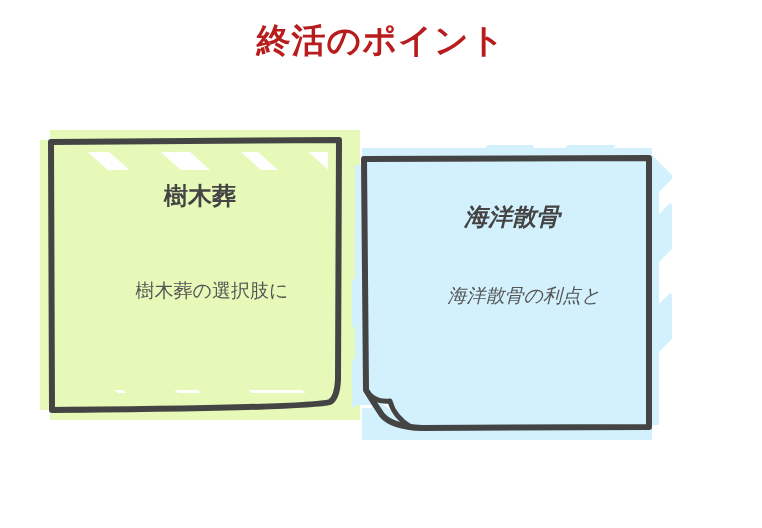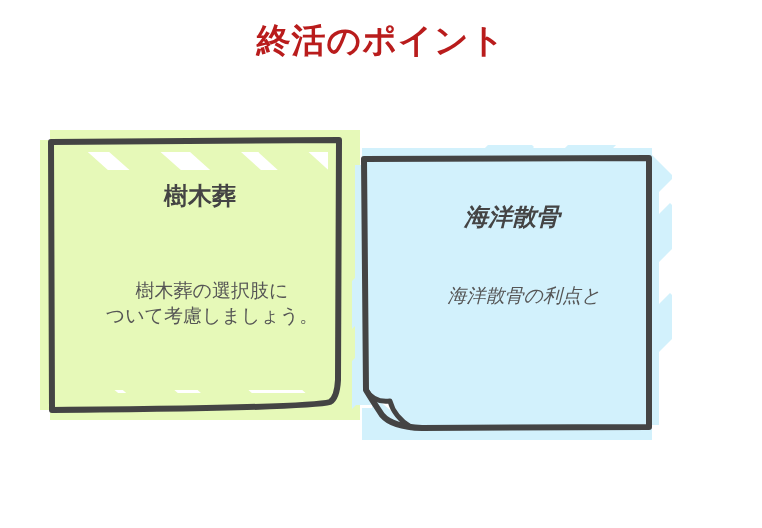--- a/index.html
+++ b/index.html
@@ -39,21 +39,20 @@
       <line x1="10" y1="280" x2="320" y2="280"></line>
       <line x1="15" y1="10" x2="15" y2="280"></line>
       <line x1="305" y1="10" x2="305" y2="270"></line>
       <rect x="20" y="40" width="280" height="220" fill="#e6f9b8" stroke="none"></rect>
     </g>
     <path d="M11,12 L299,10 L298,250 Q297,268 290,272 Q270,278 12,280 Z" fill="none" stroke="#444444" stroke-width="6" stroke-linejoin="round"></path>
   </svg>
   <div class="card-title" style="top:50px;">樹木葬</div>
   <div class="card-body" style="top:148px;">
     <span>樹木葬の選択肢に</span>
-    <span>ついて考慮しましょう。</span>
   </div>
 </div>
 
 <div class="card" style="left:352px; top:145px; width:320px; height:295px;font-style:italic;">
   <svg width="320" height="295" viewBox="0 0 320 295">
     <defs>
       <clipPath id="c2">
           <rect x="0" y="0" width="320" height="295"></rect>
         </clipPath>
     </defs>

